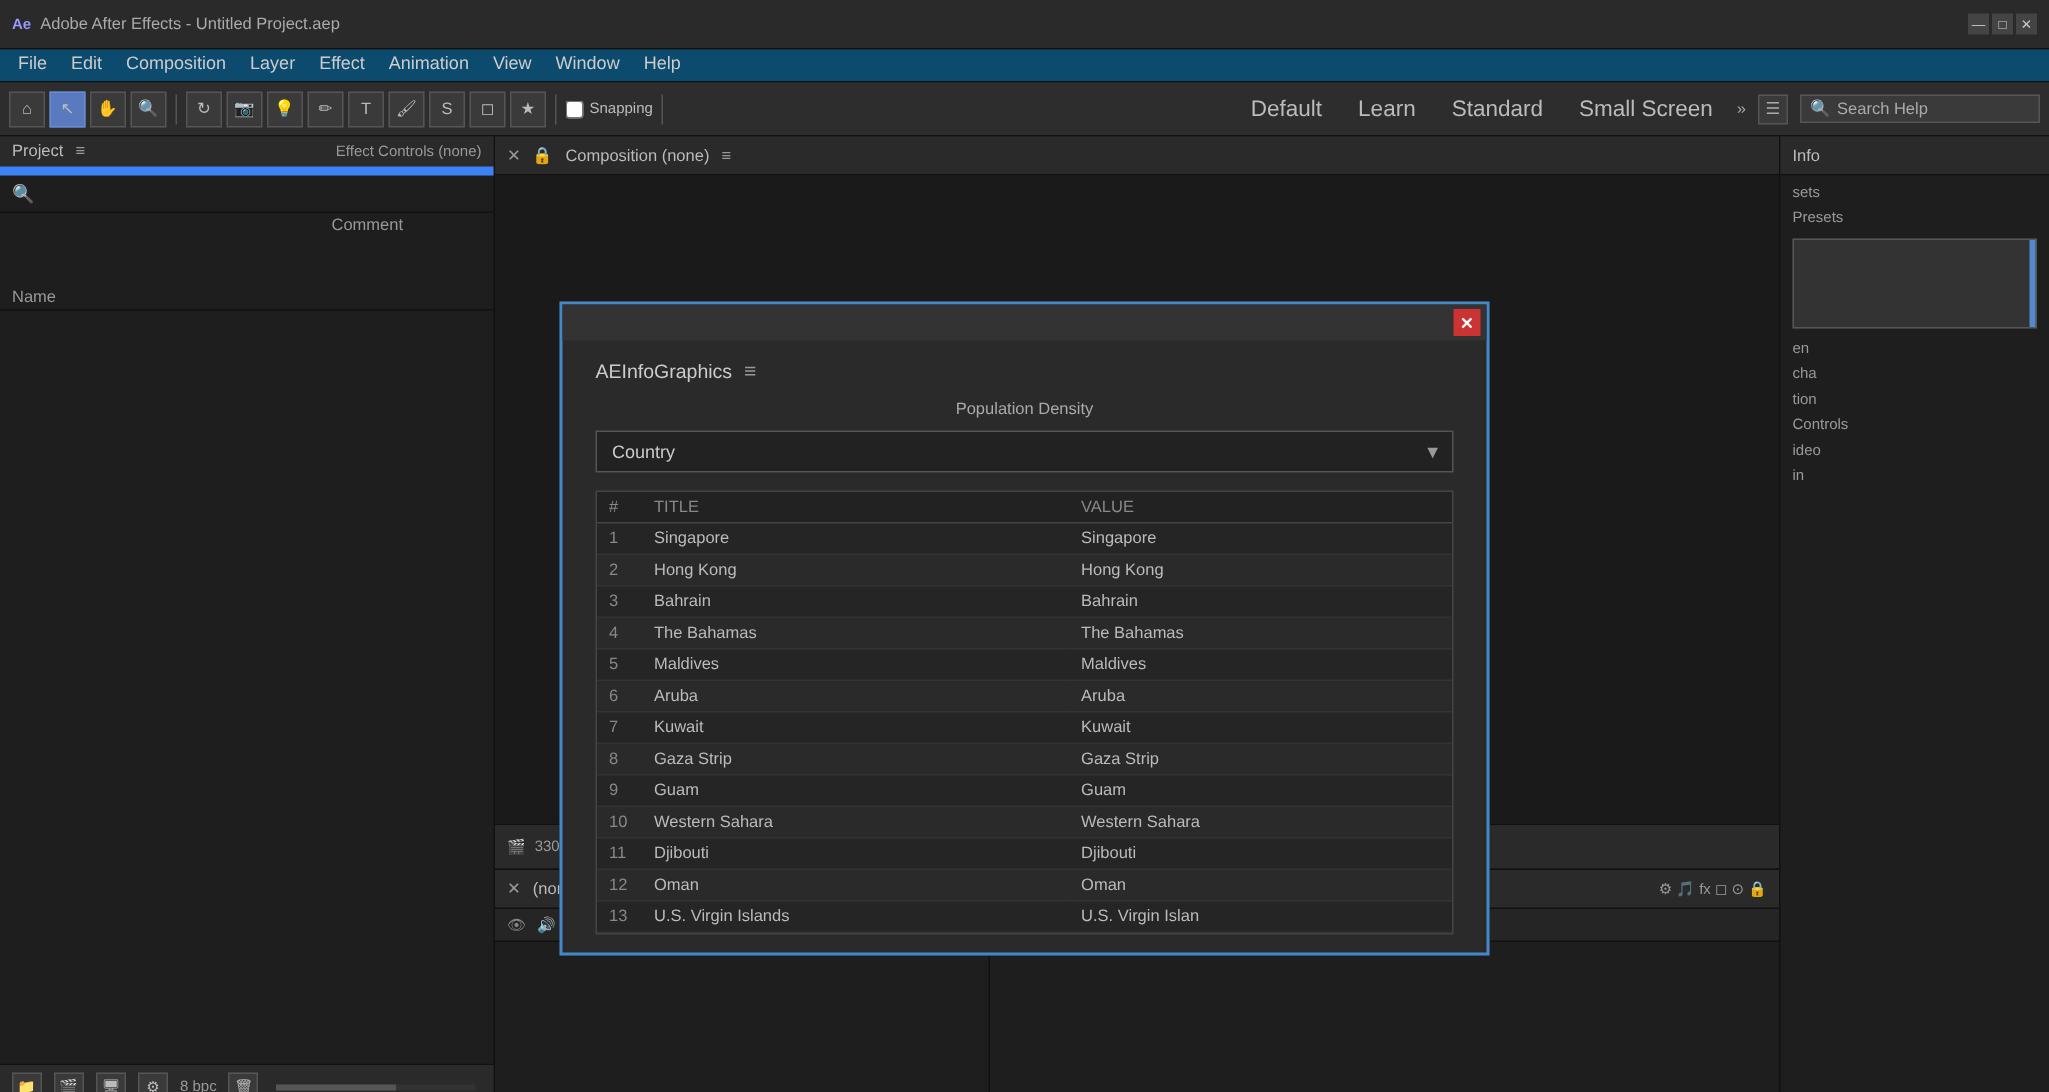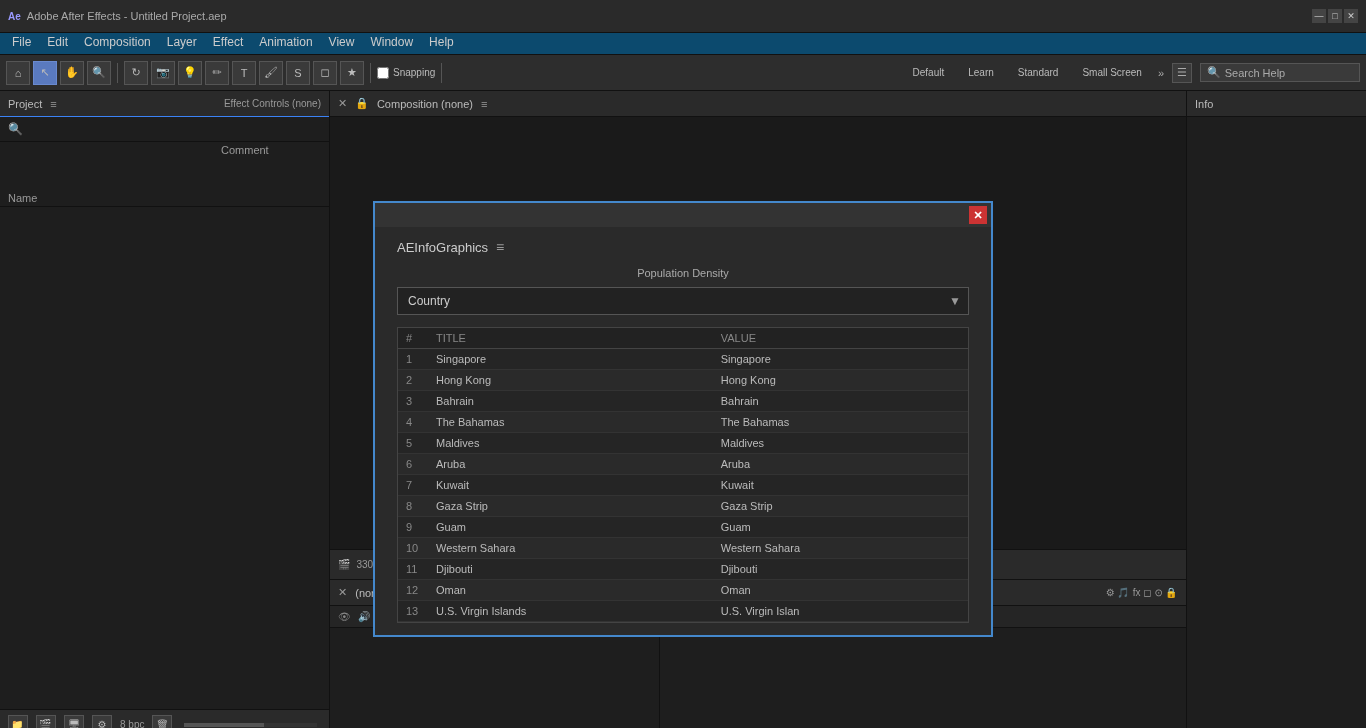--- a/index.html
+++ b/index.html
@@ -100,41 +100,41 @@
       display: flex;
       align-items: center;
       background: #3a3a3a;
       border: 1px solid #555;
       padding: 2px 6px;
       gap: 4px;
       width: 160px;
     }
     .workspace-btn {
       padding: 2px 8px;
-      font-size: 10px;
+      font-size: 15px;
       color: #bbb;
       cursor: pointer;
     }
 
     
     .left-panel {
       width: 330px;
       background: #1e1e1e;
       border-right: 1px solid #111;
       display: flex;
       flex-direction: column;
     }
     .panel-header {
       height: 26px;
       background: #2a2a2a;
       display: flex;
       align-items: center;
       padding: 0 8px;
       gap: 8px;
-      border-bottom: 1px solid #3b82f6;
+      border-bottom: 6px solid #3b82f6;
       font-size: 11px;
       color: #bbb;
     }
     .panel-search {
       display: flex;
       align-items: center;
       padding: 4px 8px;
       border-bottom: 1px solid #111;
       gap: 4px;
     }
@@ -595,20 +595,33 @@
           <div style="height:22px;background:#252525;border-bottom:1px solid #111;"></div>
         </div>
       </div>
     </div>
   </div>
 
   <div class="right-panel">
     <div class="right-panel-header">
       <span>Info</span>
     </div>
+    <div class="right-panel-items">
+      <div class="right-panel-item">sets</div>
+      <div class="right-panel-item">Presets</div>
+      <div style="height:60px;background:#333;margin:4px;border:1px solid #555;position:relative;">
+        <div style="position:absolute;right:0;top:0;width:4px;height:100%;background:#5588cc;"></div>
+      </div>
+      <div class="right-panel-item">en</div>
+      <div class="right-panel-item">cha</div>
+      <div class="right-panel-item">tion</div>
+      <div class="right-panel-item">Controls</div>
+      <div class="right-panel-item">ideo</div>
+      <div class="right-panel-item">in</div>
+    </div>
   </div>
 
   <div class="dialog-overlay">
     <div class="dialog dialog-border">
       <div class="dialog-title-bar">
         <div class="dialog-close">✕</div>
       </div>
       <div class="dialog-body">
         <div class="dialog-plugin-header">
           <span>AEInfoGraphics</span>

